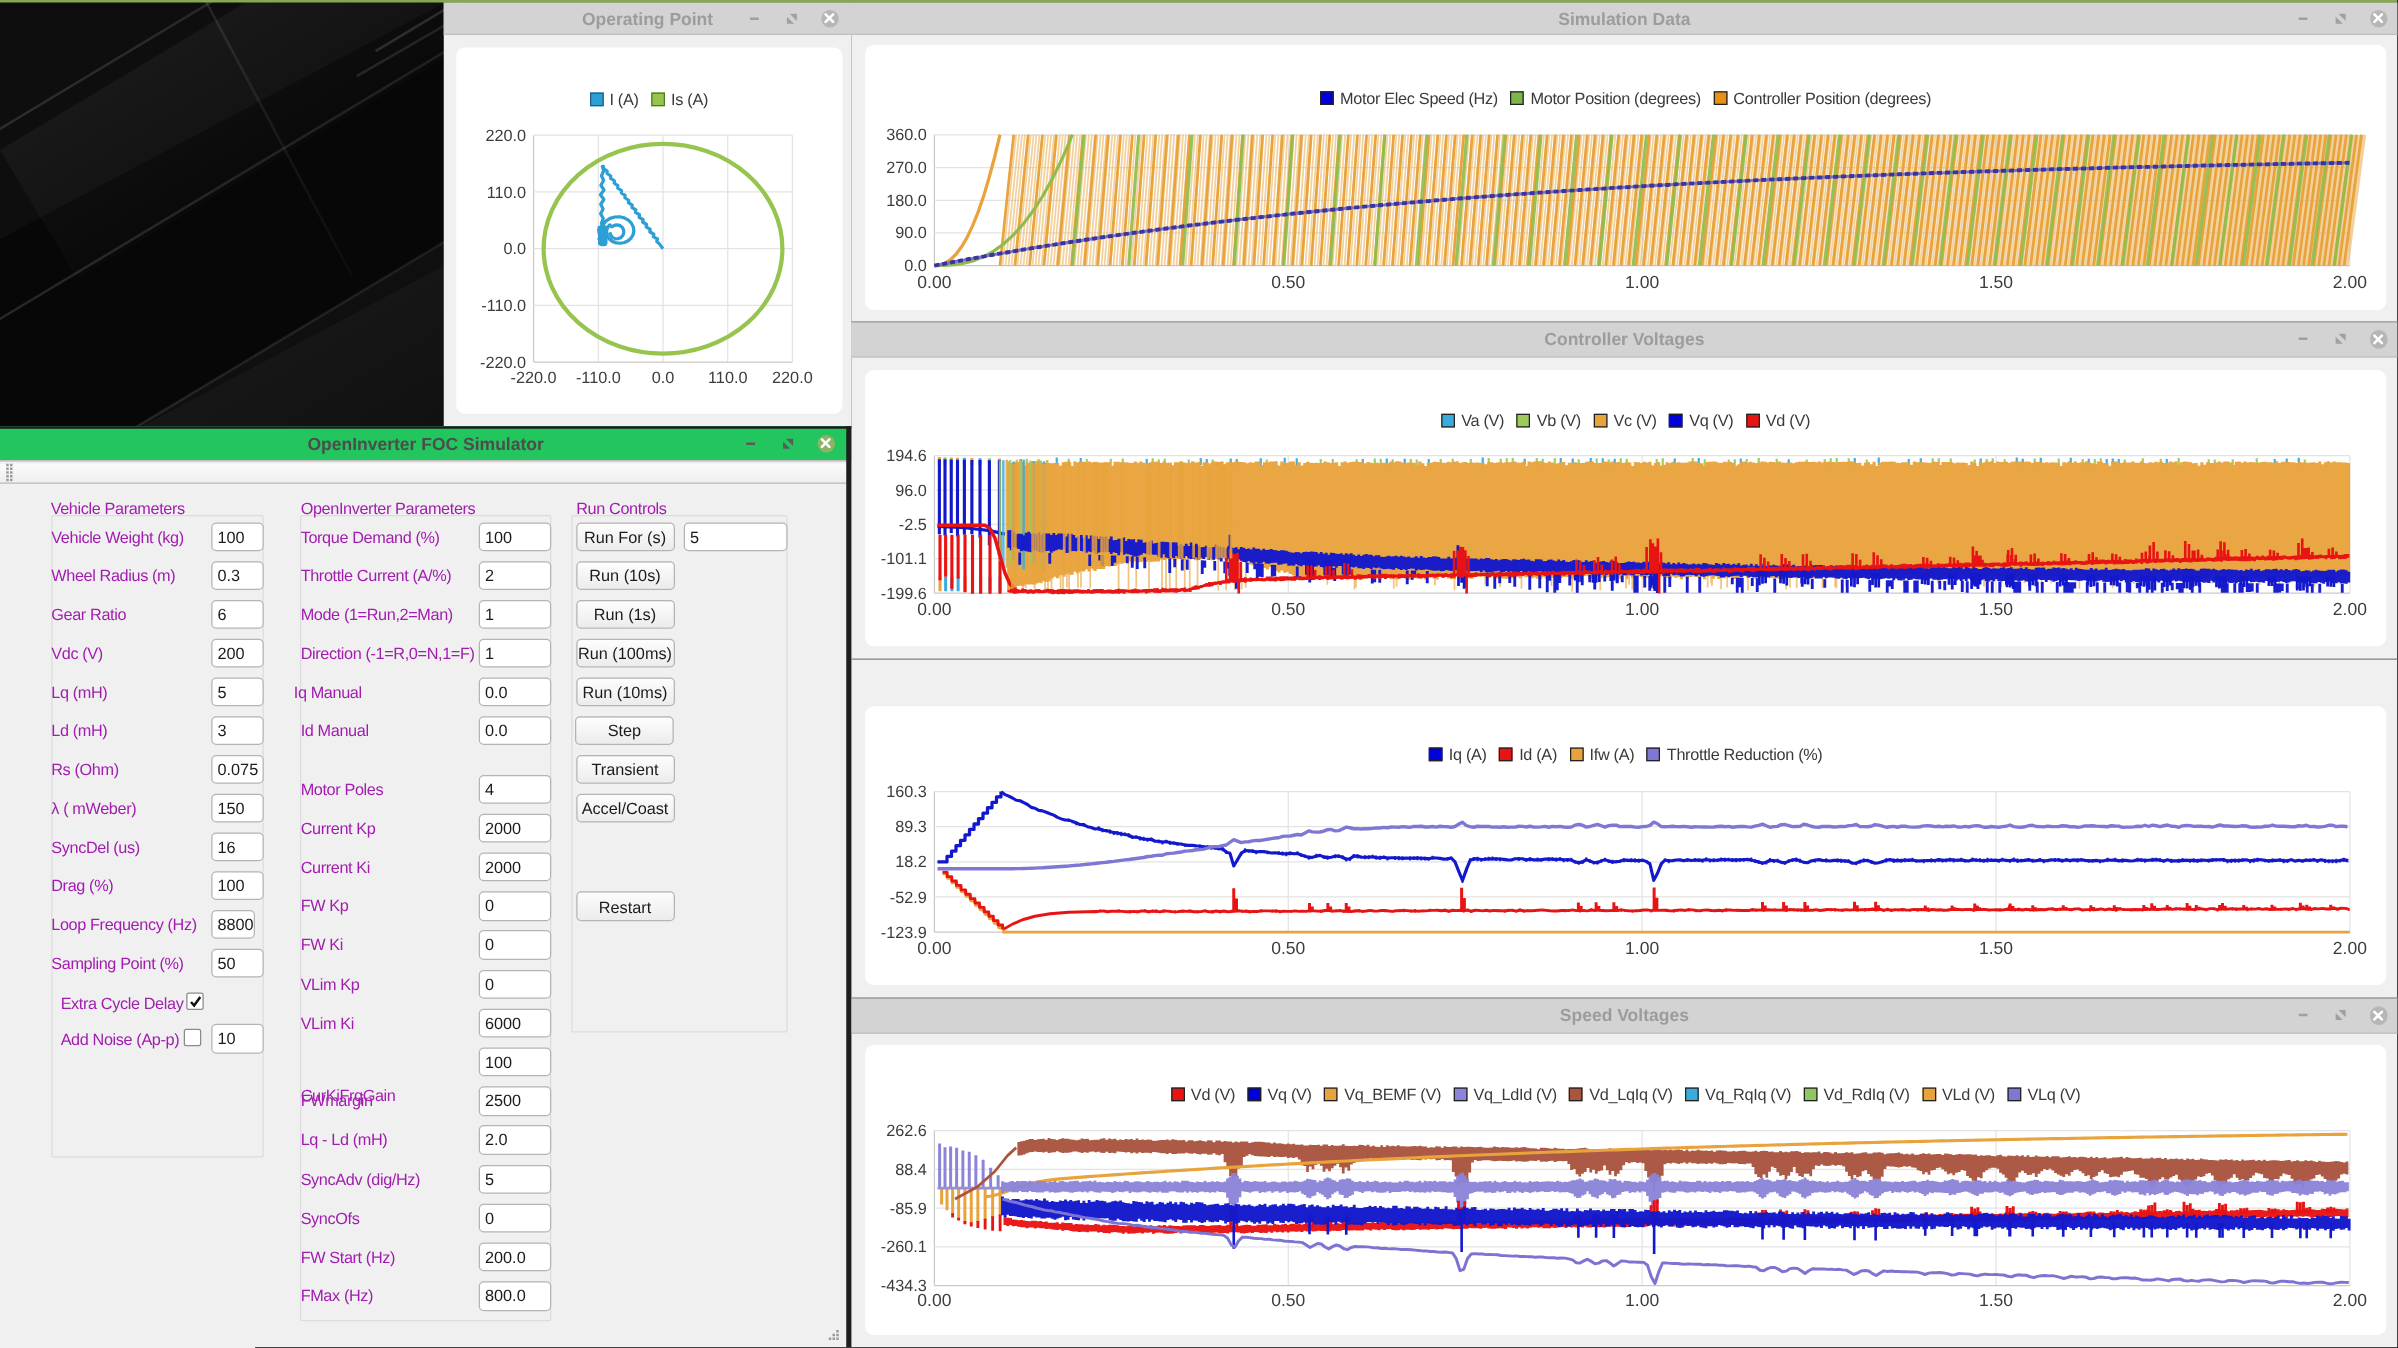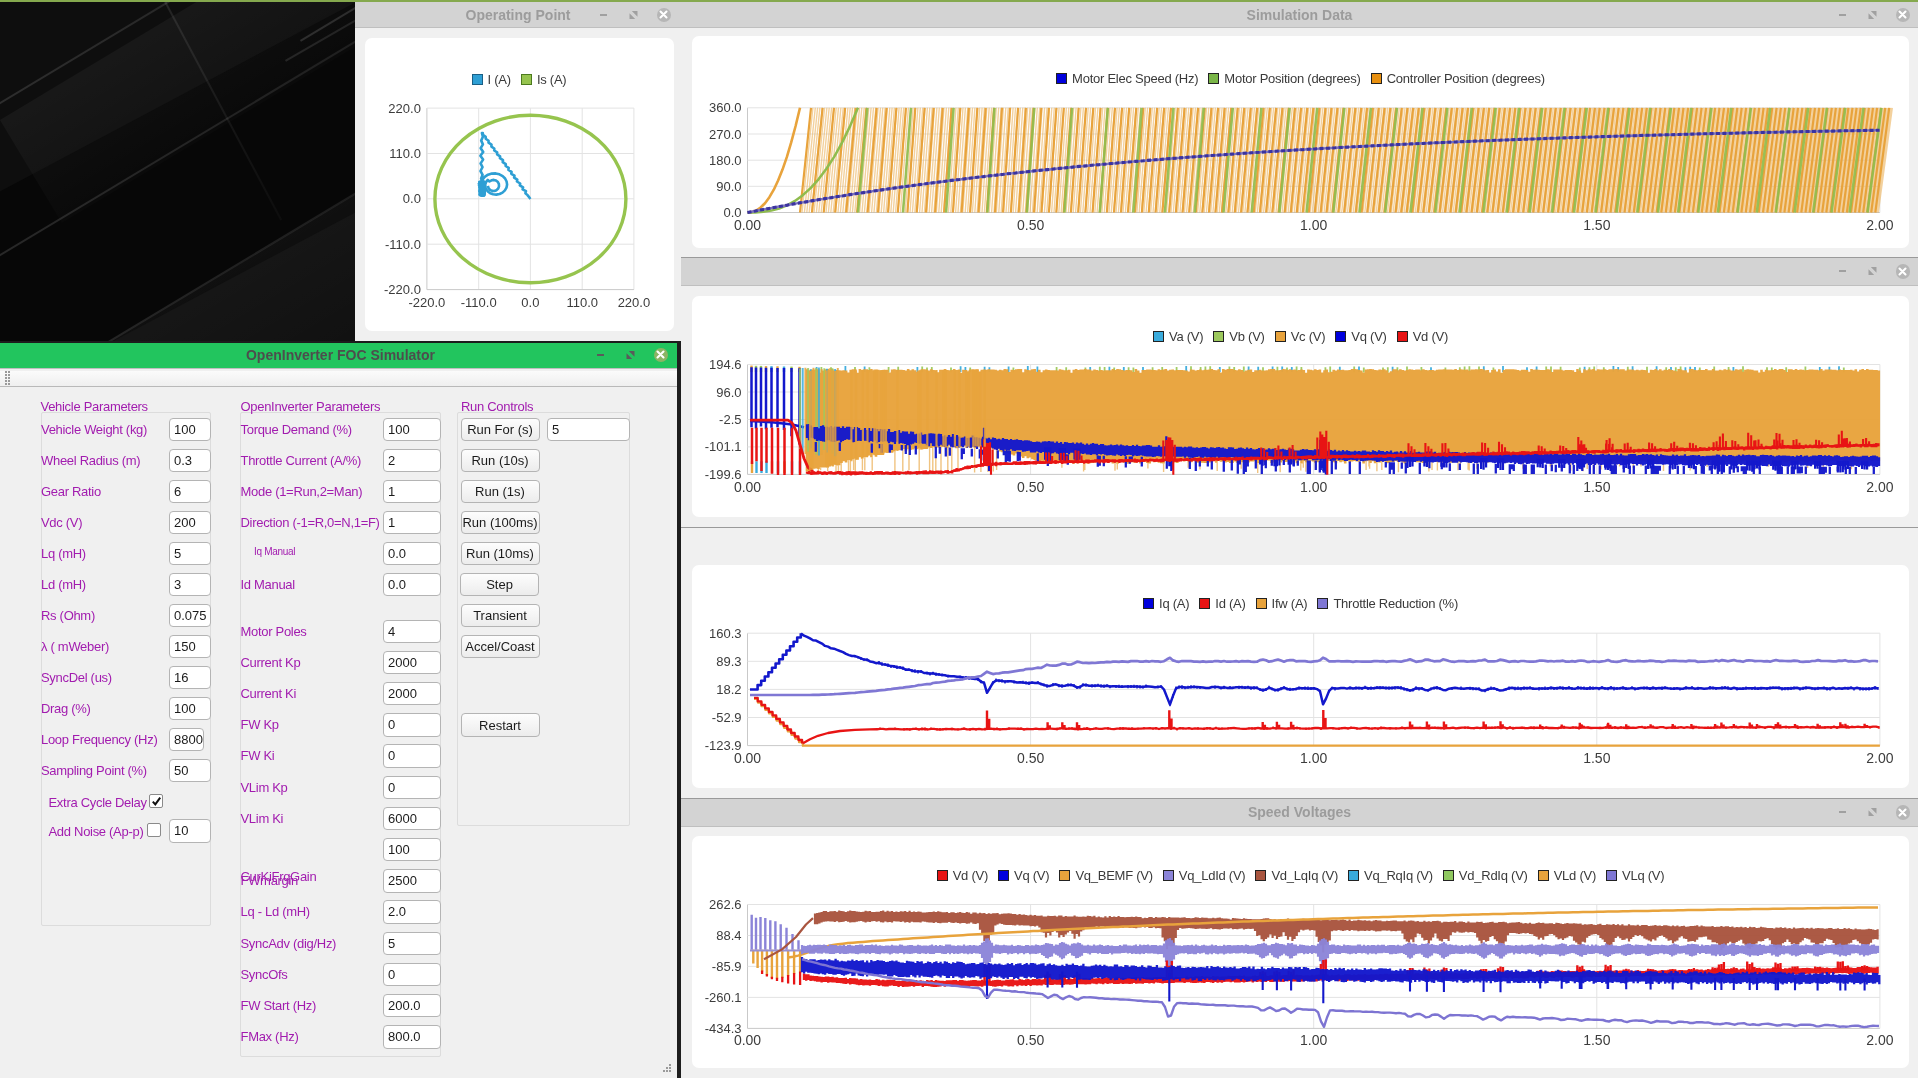--- a/index.html
+++ b/index.html
@@ -142,20 +142,21 @@
         <path d="M55.5 176.5L63.4 176.4L71.3 175.8L79.2 174.6L87.1 172.5L95.0 169.3L102.9 164.9L110.8 159.2L118.6 152.1L126.5 143.3L134.4 132.8L142.3 120.6L150.2 106.4L158.1 90.1L166.0 71.8" stroke="#8fbc4e" stroke-width="2.5" fill="none" stroke-linejoin="round"></path>
         <path d="M166.0 176.5L175.3 71.8M211.0 176.5L219.0 71.8M254.1 176.5L261.6 71.8M295.4 176.5L302.5 71.8M334.9 176.5L342.2 71.8M372.4 176.5L380.1 71.8M407.8 176.5L415.8 71.8M441.3 176.5L449.6 71.8M472.9 176.5L481.5 71.8M502.7 176.5L511.7 71.8M531.5 176.5L540.8 71.8M559.7 176.5L569.4 71.8M587.4 176.5L597.6 71.8M614.6 176.5L625.2 71.8M641.3 176.5L652.3 71.8M667.5 176.5L678.9 71.8M693.2 176.5L705.0 71.8M718.5 176.5L730.5 71.8M743.3 176.5L755.4 71.8M767.6 176.5L779.8 71.8M791.4 176.5L803.7 71.8M814.7 176.5L827.1 71.8M837.6 176.5L850.1 71.8M860.0 176.5L872.6 71.8M881.9 176.5L894.7 71.8M903.5 176.5L916.3 71.8M924.5 176.5L937.5 71.8M945.3 176.5L958.3 71.8M965.9 176.5L978.9 71.8M986.2 176.5L999.3 71.8M1006.2 176.5L1019.4 71.8M1025.9 176.5L1039.3 71.8M1045.5 176.5L1058.9 71.8M1064.8 176.5L1078.2 71.8M1083.8 176.5L1097.4 71.8M1102.6 176.5L1116.2 71.8M1121.2 176.5L1134.9 71.8M1139.5 176.5L1153.3 71.8M1157.6 176.5L1171.5 71.8M1175.5 176.5L1189.4 71.8" stroke="#8fbc4e" stroke-width="2.6" stroke-opacity="0.9" fill="none"></path>
         <path d="M55.5 176.5L59.5 175.7L63.5 175.0L67.5 174.2L71.5 173.4L75.5 172.7L79.5 172.0L83.5 171.2L87.5 170.5L91.5 169.8L95.5 169.1L99.5 168.3L103.5 167.6L107.5 166.9L111.5 166.3L115.5 165.6L119.5 164.9L123.5 164.2L127.5 163.5L131.5 162.9L135.5 162.2L139.5 161.6L143.5 160.9L147.5 160.3L151.5 159.7L155.5 159.0L159.5 158.4L163.5 157.8L167.5 157.2L171.5 156.6L175.5 156.0L179.5 155.4L183.5 154.8L187.5 154.2L191.5 153.6L195.5 153.0L199.5 152.5L203.5 151.9L207.5 151.3L211.5 150.8L215.5 150.2L219.5 149.7L223.5 149.1L227.5 148.6L231.5 148.1L235.5 147.5L239.5 147.0L243.5 146.5L247.5 146.0L251.5 145.5L255.5 144.9L259.5 144.4L263.5 143.9L267.5 143.5L271.5 143.0L275.5 142.5L279.5 142.0L283.5 141.5L287.5 141.0L291.5 140.6L295.5 140.1L299.5 139.6L303.5 139.2L307.5 138.7L311.5 138.3L315.5 137.8L319.5 137.4L323.5 137.0L327.5 136.5L331.5 136.1L335.5 135.7L339.5 135.2L343.5 134.8L347.5 134.4L351.5 134.0L355.5 133.6L359.5 133.2L363.5 132.8L367.5 132.4L371.5 132.0L375.5 131.6L379.5 131.2L383.5 130.8L387.5 130.4L391.5 130.1L395.5 129.7L399.5 129.3L403.5 128.9L407.5 128.6L411.5 128.2L415.5 127.9L419.5 127.5L423.5 127.2L427.5 126.8L431.5 126.5L435.5 126.1L439.5 125.8L443.5 125.4L447.5 125.1L451.5 124.8L455.5 124.4L459.5 124.1L463.5 123.8L467.5 123.5L471.5 123.1L475.5 122.8L479.5 122.5L483.5 122.2L487.5 121.9L491.5 121.6L495.5 121.3L499.5 121.0L503.5 120.7L507.5 120.4L511.5 120.1L515.5 119.8L519.5 119.5L523.5 119.2L527.5 119.0L531.5 118.7L535.5 118.4L539.5 118.1L543.5 117.9L547.5 117.6L551.5 117.3L555.5 117.1L559.5 116.8L563.5 116.5L567.5 116.3L571.5 116.0L575.5 115.8L579.5 115.5L583.5 115.3L587.5 115.0L591.5 114.8L595.5 114.5L599.5 114.3L603.5 114.0L607.5 113.8L611.5 113.6L615.5 113.3L619.5 113.1L623.5 112.9L627.5 112.6L631.5 112.4L635.5 112.2L639.5 112.0L643.5 111.8L647.5 111.5L651.5 111.3L655.5 111.1L659.5 110.9L663.5 110.7L667.5 110.5L671.5 110.3L675.5 110.1L679.5 109.9L683.5 109.7L687.5 109.5L691.5 109.3L695.5 109.1L699.5 108.9L703.5 108.7L707.5 108.5L711.5 108.3L715.5 108.1L719.5 107.9L723.5 107.7L727.5 107.5L731.5 107.4L735.5 107.2L739.5 107.0L743.5 106.8L747.5 106.7L751.5 106.5L755.5 106.3L759.5 106.1L763.5 106.0L767.5 105.8L771.5 105.6L775.5 105.5L779.5 105.3L783.5 105.1L787.5 105.0L791.5 104.8L795.5 104.7L799.5 104.5L803.5 104.3L807.5 104.2L811.5 104.0L815.5 103.9L819.5 103.7L823.5 103.6L827.5 103.4L831.5 103.3L835.5 103.1L839.5 103.0L843.5 102.9L847.5 102.7L851.5 102.6L855.5 102.4L859.5 102.3L863.5 102.2L867.5 102.0L871.5 101.9L875.5 101.8L879.5 101.6L883.5 101.5L887.5 101.4L891.5 101.2L895.5 101.1L899.5 101.0L903.5 100.9L907.5 100.7L911.5 100.6L915.5 100.5L919.5 100.4L923.5 100.2L927.5 100.1L931.5 100.0L935.5 99.9L939.5 99.8L943.5 99.7L947.5 99.5L951.5 99.4L955.5 99.3L959.5 99.2L963.5 99.1L967.5 99.0L971.5 98.9L975.5 98.8L979.5 98.7L983.5 98.6L987.5 98.5L991.5 98.3L995.5 98.2L999.5 98.1L1003.5 98.0L1007.5 97.9L1011.5 97.8L1015.5 97.7L1019.5 97.6L1023.5 97.5L1027.5 97.5L1031.5 97.4L1035.5 97.3L1039.5 97.2L1043.5 97.1L1047.5 97.0L1051.5 96.9L1055.5 96.8L1059.5 96.7L1063.5 96.6L1067.5 96.5L1071.5 96.4L1075.5 96.4L1079.5 96.3L1083.5 96.2L1087.5 96.1L1091.5 96.0L1095.5 95.9L1099.5 95.9L1103.5 95.8L1107.5 95.7L1111.5 95.6L1115.5 95.5L1119.5 95.5L1123.5 95.4L1127.5 95.3L1131.5 95.2L1135.5 95.1L1139.5 95.1L1143.5 95.0L1147.5 94.9L1151.5 94.8L1155.5 94.8L1159.5 94.7L1163.5 94.6L1167.5 94.6L1171.5 94.5L1175.5 94.4L1179.5 94.4L1183.5 94.3L1187.5 94.2" stroke="#7a72bd" stroke-width="2.4" fill="none" stroke-linejoin="round"></path>
         <path d="M55.5 176.5L59.5 175.7L63.5 175.0L67.5 174.2L71.5 173.4L75.5 172.7L79.5 172.0L83.5 171.2L87.5 170.5L91.5 169.8L95.5 169.1L99.5 168.3L103.5 167.6L107.5 166.9L111.5 166.3L115.5 165.6L119.5 164.9L123.5 164.2L127.5 163.5L131.5 162.9L135.5 162.2L139.5 161.6L143.5 160.9L147.5 160.3L151.5 159.7L155.5 159.0L159.5 158.4L163.5 157.8L167.5 157.2L171.5 156.6L175.5 156.0L179.5 155.4L183.5 154.8L187.5 154.2L191.5 153.6L195.5 153.0L199.5 152.5L203.5 151.9L207.5 151.3L211.5 150.8L215.5 150.2L219.5 149.7L223.5 149.1L227.5 148.6L231.5 148.1L235.5 147.5L239.5 147.0L243.5 146.5L247.5 146.0L251.5 145.5L255.5 144.9L259.5 144.4L263.5 143.9L267.5 143.5L271.5 143.0L275.5 142.5L279.5 142.0L283.5 141.5L287.5 141.0L291.5 140.6L295.5 140.1L299.5 139.6L303.5 139.2L307.5 138.7L311.5 138.3L315.5 137.8L319.5 137.4L323.5 137.0L327.5 136.5L331.5 136.1L335.5 135.7L339.5 135.2L343.5 134.8L347.5 134.4L351.5 134.0L355.5 133.6L359.5 133.2L363.5 132.8L367.5 132.4L371.5 132.0L375.5 131.6L379.5 131.2L383.5 130.8L387.5 130.4L391.5 130.1L395.5 129.7L399.5 129.3L403.5 128.9L407.5 128.6L411.5 128.2L415.5 127.9L419.5 127.5L423.5 127.2L427.5 126.8L431.5 126.5L435.5 126.1L439.5 125.8L443.5 125.4L447.5 125.1L451.5 124.8L455.5 124.4L459.5 124.1L463.5 123.8L467.5 123.5L471.5 123.1L475.5 122.8L479.5 122.5L483.5 122.2L487.5 121.9L491.5 121.6L495.5 121.3L499.5 121.0L503.5 120.7L507.5 120.4L511.5 120.1L515.5 119.8L519.5 119.5L523.5 119.2L527.5 119.0L531.5 118.7L535.5 118.4L539.5 118.1L543.5 117.9L547.5 117.6L551.5 117.3L555.5 117.1L559.5 116.8L563.5 116.5L567.5 116.3L571.5 116.0L575.5 115.8L579.5 115.5L583.5 115.3L587.5 115.0L591.5 114.8L595.5 114.5L599.5 114.3L603.5 114.0L607.5 113.8L611.5 113.6L615.5 113.3L619.5 113.1L623.5 112.9L627.5 112.6L631.5 112.4L635.5 112.2L639.5 112.0L643.5 111.8L647.5 111.5L651.5 111.3L655.5 111.1L659.5 110.9L663.5 110.7L667.5 110.5L671.5 110.3L675.5 110.1L679.5 109.9L683.5 109.7L687.5 109.5L691.5 109.3L695.5 109.1L699.5 108.9L703.5 108.7L707.5 108.5L711.5 108.3L715.5 108.1L719.5 107.9L723.5 107.7L727.5 107.5L731.5 107.4L735.5 107.2L739.5 107.0L743.5 106.8L747.5 106.7L751.5 106.5L755.5 106.3L759.5 106.1L763.5 106.0L767.5 105.8L771.5 105.6L775.5 105.5L779.5 105.3L783.5 105.1L787.5 105.0L791.5 104.8L795.5 104.7L799.5 104.5L803.5 104.3L807.5 104.2L811.5 104.0L815.5 103.9L819.5 103.7L823.5 103.6L827.5 103.4L831.5 103.3L835.5 103.1L839.5 103.0L843.5 102.9L847.5 102.7L851.5 102.6L855.5 102.4L859.5 102.3L863.5 102.2L867.5 102.0L871.5 101.9L875.5 101.8L879.5 101.6L883.5 101.5L887.5 101.4L891.5 101.2L895.5 101.1L899.5 101.0L903.5 100.9L907.5 100.7L911.5 100.6L915.5 100.5L919.5 100.4L923.5 100.2L927.5 100.1L931.5 100.0L935.5 99.9L939.5 99.8L943.5 99.7L947.5 99.5L951.5 99.4L955.5 99.3L959.5 99.2L963.5 99.1L967.5 99.0L971.5 98.9L975.5 98.8L979.5 98.7L983.5 98.6L987.5 98.5L991.5 98.3L995.5 98.2L999.5 98.1L1003.5 98.0L1007.5 97.9L1011.5 97.8L1015.5 97.7L1019.5 97.6L1023.5 97.5L1027.5 97.5L1031.5 97.4L1035.5 97.3L1039.5 97.2L1043.5 97.1L1047.5 97.0L1051.5 96.9L1055.5 96.8L1059.5 96.7L1063.5 96.6L1067.5 96.5L1071.5 96.4L1075.5 96.4L1079.5 96.3L1083.5 96.2L1087.5 96.1L1091.5 96.0L1095.5 95.9L1099.5 95.9L1103.5 95.8L1107.5 95.7L1111.5 95.6L1115.5 95.5L1119.5 95.5L1123.5 95.4L1127.5 95.3L1131.5 95.2L1135.5 95.1L1139.5 95.1L1143.5 95.0L1147.5 94.9L1151.5 94.8L1155.5 94.8L1159.5 94.7L1163.5 94.6L1167.5 94.6L1171.5 94.5L1175.5 94.4L1179.5 94.4L1183.5 94.3L1187.5 94.2" stroke="#3b33a0" stroke-width="3.1" stroke-dasharray="4 2.4" fill="none" stroke-linejoin="round"></path>
       </svg>
     </div>
   </div>
 <div class="win" style="left:681px;top:257px;width:1237px;height:270px">
     <div class="topline"></div>
     <div class="tb" style="height:29px">
+      <span class="tt" style="color:#9c9c9c">Controller Voltages</span>
       <span class="ic-min" style="background:#a0a0a0;right:72px"></span>
       <svg class="ic-rest" style="right:41px" width="9" height="9" viewBox="0 0 9 9">
         <path d="M2.8 0.5 L8.5 0.5 L8.5 6.2 Z M0.5 2.8 L0.5 8.5 L6.2 8.5 Z" fill="#a0a0a0"></path>
       </svg>
       <span class="ic-close" style="background:#b6b6b6;right:8px">
         <svg width="9" height="9" viewBox="0 0 9 9">
           <path d="M1.5 1.5 L7.5 7.5 M7.5 1.5 L1.5 7.5" stroke="#fff" stroke-width="2.1" stroke-linecap="round"></path>
         </svg>
       </span>
     </div>
@@ -401,21 +402,21 @@
     <span class="fchk" style="left:146.5px;top:482px"></span>
     <span class="ffield" style="left:169px;top:478px;width:41.5px;height:23.5px">10</span>
     <span class="flab" style="left:240.5px;top:80.5px;font-size:13px">Torque Demand (%)</span>
     <span class="ffield" style="left:383px;top:76.5px;width:58px;height:23.5px">100</span>
     <span class="flab" style="left:240.5px;top:111.5px;font-size:13px">Throttle Current (A/%)</span>
     <span class="ffield" style="left:383px;top:107.5px;width:58px;height:23.5px">2</span>
     <span class="flab" style="left:240.5px;top:142.5px;font-size:13px">Mode (1=Run,2=Man)</span>
     <span class="ffield" style="left:383px;top:138.5px;width:58px;height:23.5px">1</span>
     <span class="flab" style="left:240.5px;top:173.5px;font-size:13px">Direction (-1=R,0=N,1=F)</span>
     <span class="ffield" style="left:383px;top:169.5px;width:58px;height:23.5px">1</span>
-    <span class="flab" style="left:254px;top:204.5px;font-size:10px">Iq Manual</span>
+    <span class="flab" style="left:235px;top:204.5px;font-size:13px">Iq Manual</span>
     <span class="ffield" style="left:383px;top:200.5px;width:58px;height:23.5px">0.0</span>
     <span class="flab" style="left:240.5px;top:235.5px;font-size:13px">Id Manual</span>
     <span class="ffield" style="left:383px;top:231.5px;width:58px;height:23.5px">0.0</span>
     <span class="flab" style="left:240.5px;top:282.5px;font-size:13px">Motor Poles</span>
     <span class="ffield" style="left:383px;top:278.5px;width:58px;height:23.5px">4</span>
     <span class="flab" style="left:240.5px;top:313.70000000000005px;font-size:13px">Current Kp</span>
     <span class="ffield" style="left:383px;top:309.70000000000005px;width:58px;height:23.5px">2000</span>
     <span class="flab" style="left:240.5px;top:344.9px;font-size:13px">Current Ki</span>
     <span class="ffield" style="left:383px;top:340.9px;width:58px;height:23.5px">2000</span>
     <span class="flab" style="left:240.5px;top:376.1px;font-size:13px">FW Kp</span>

